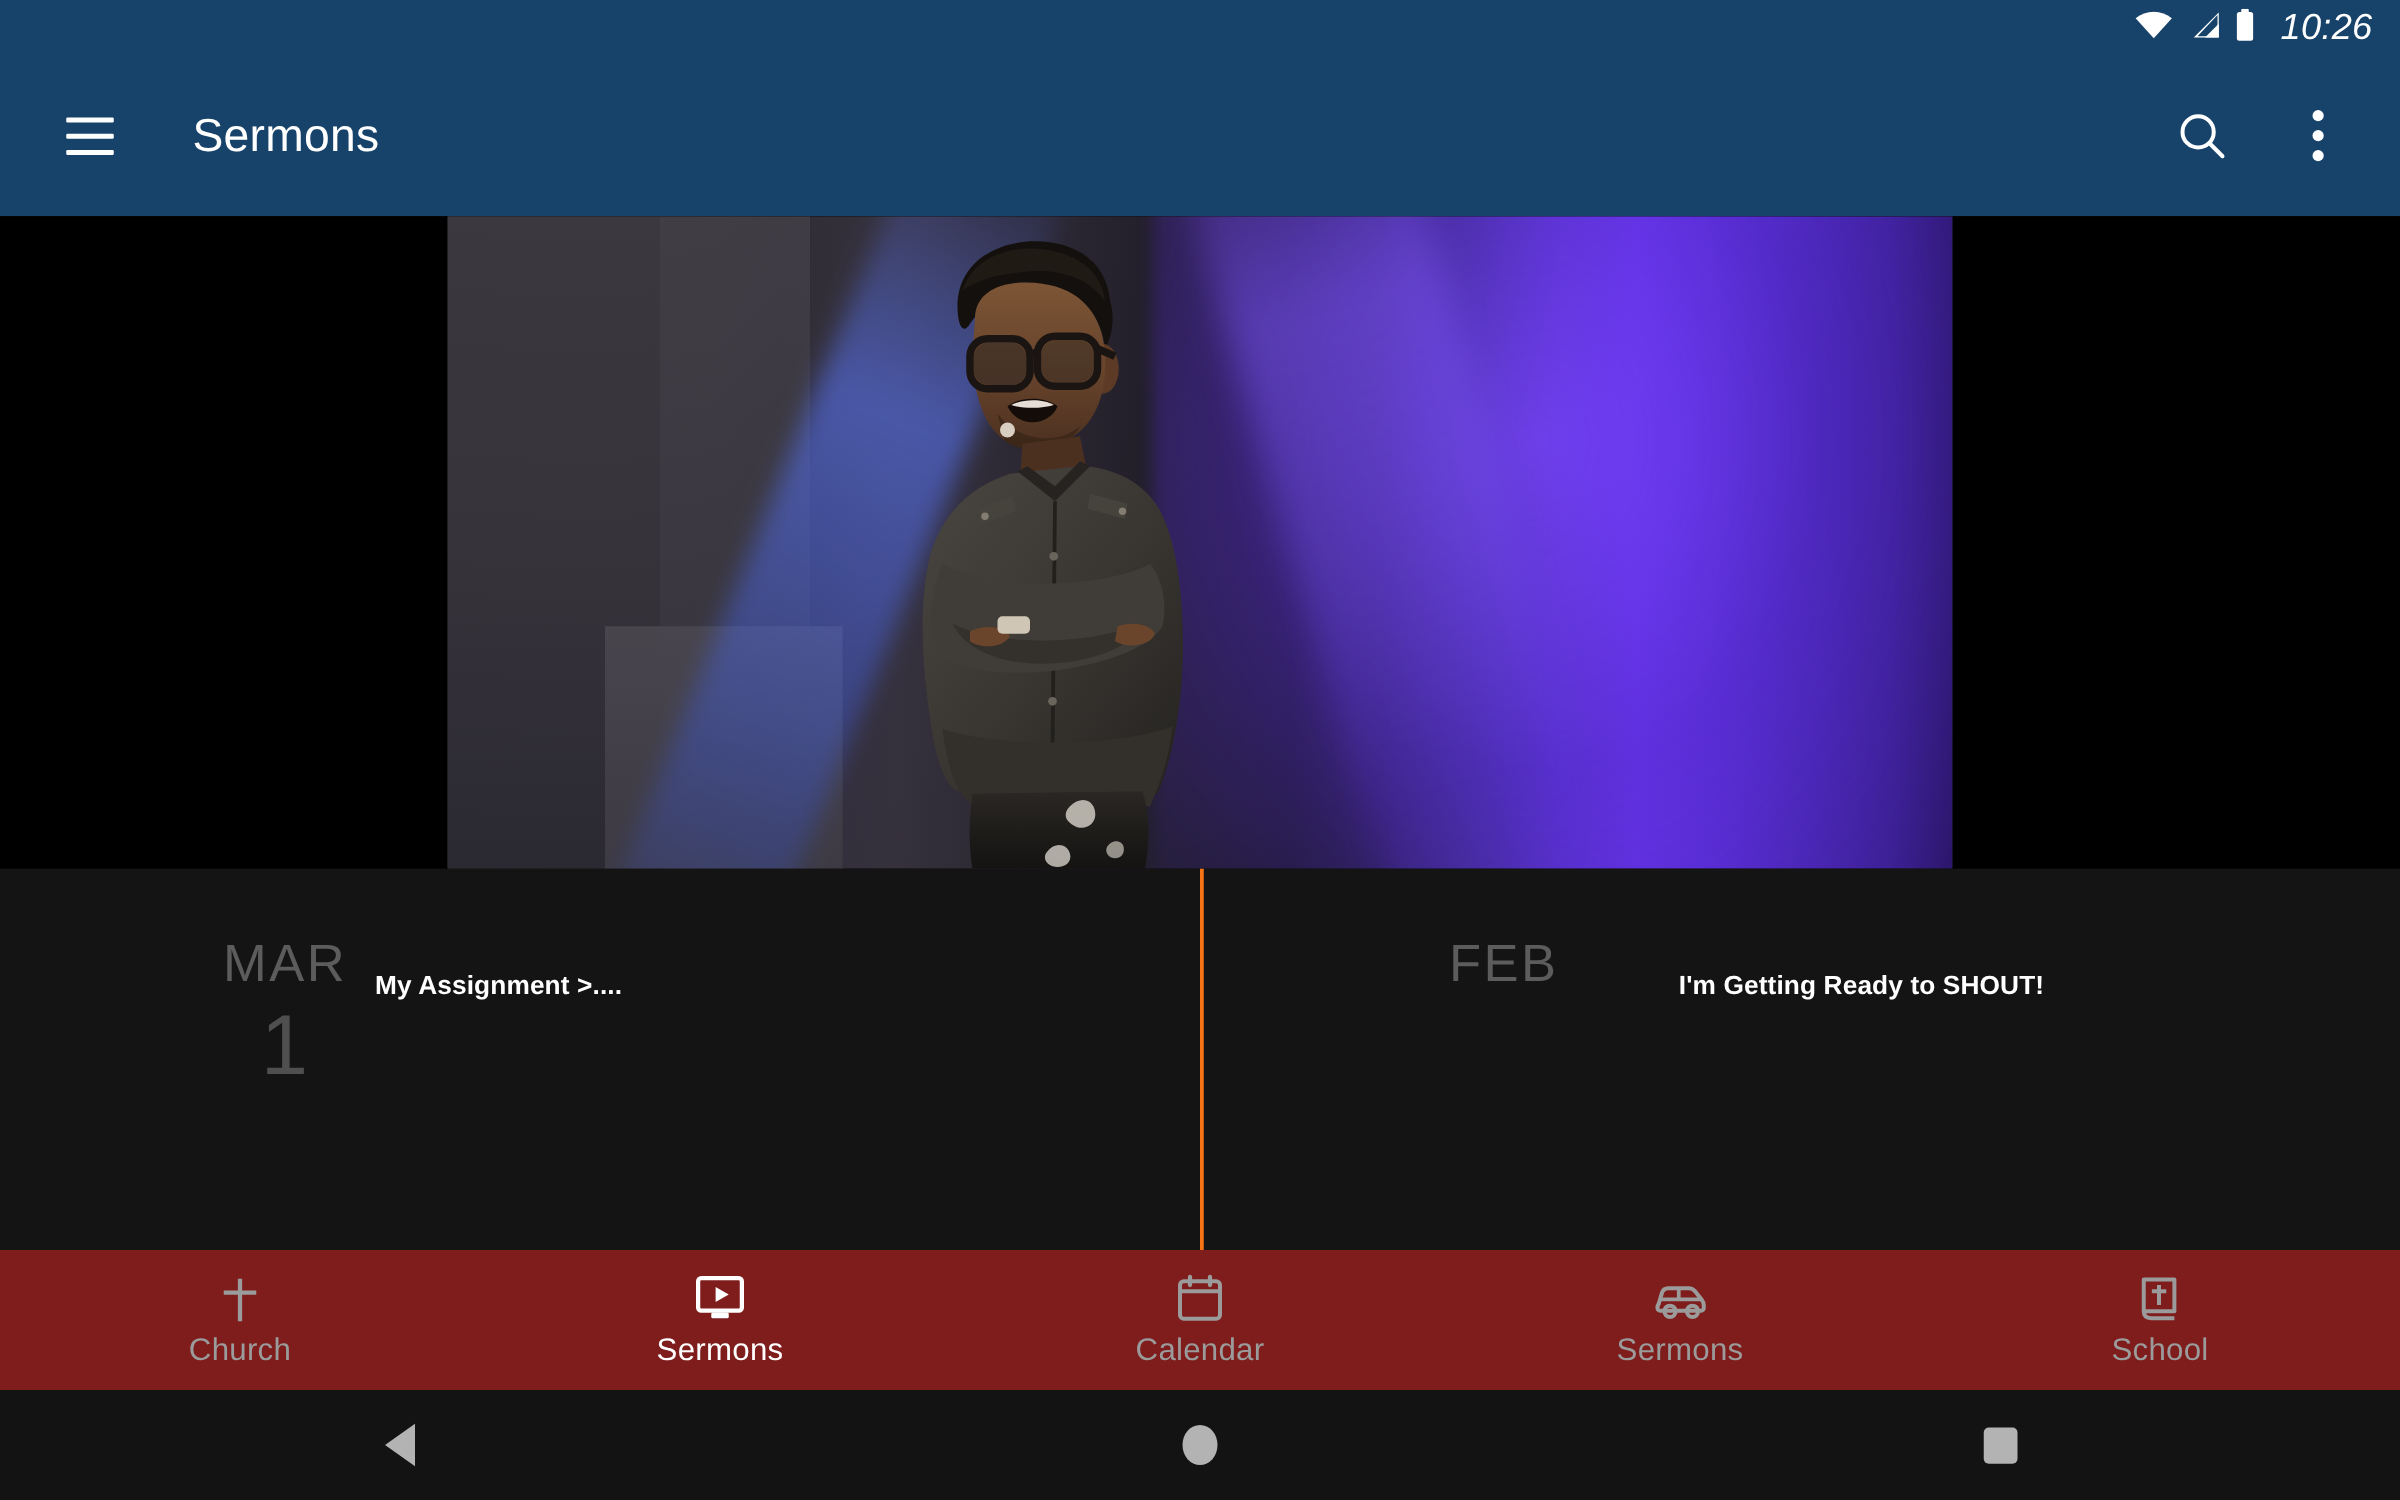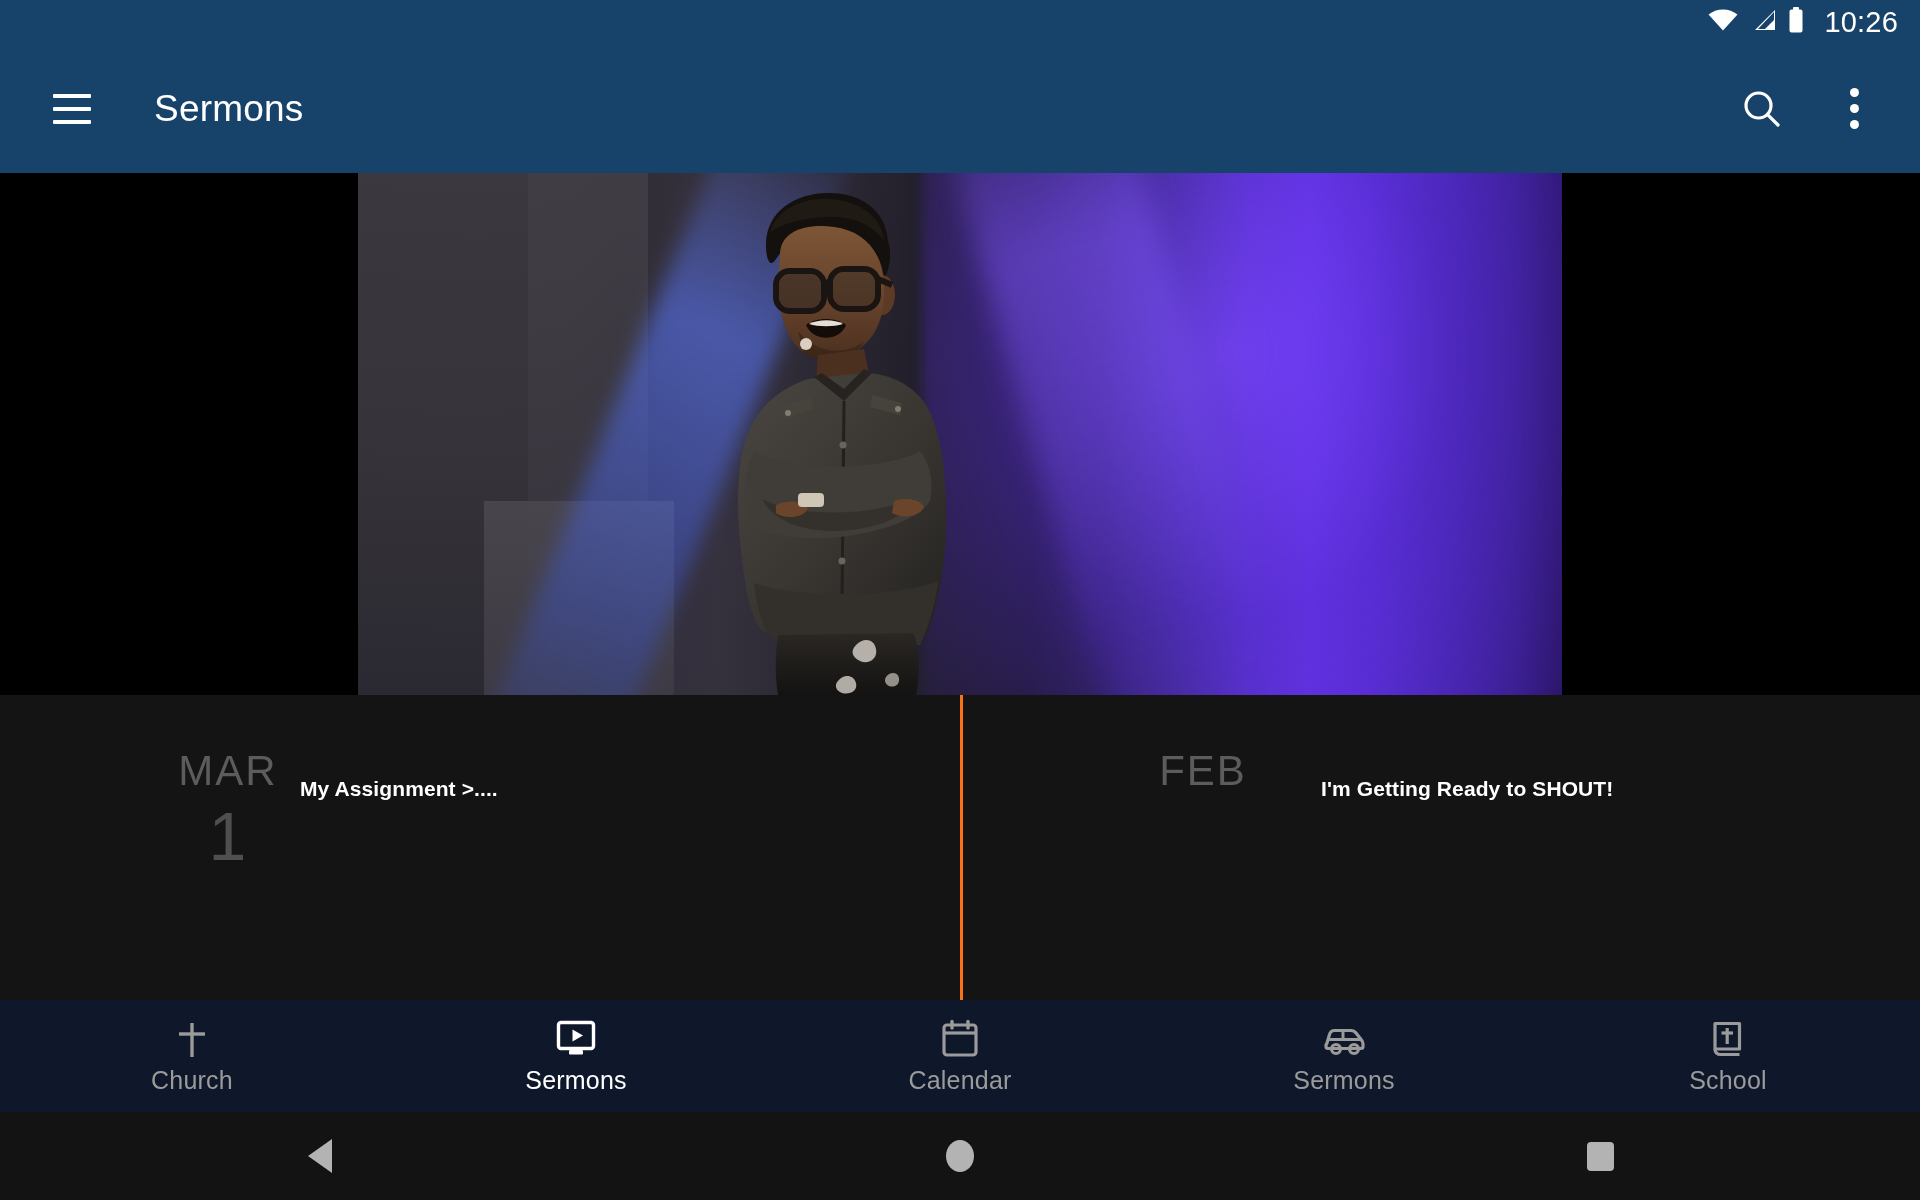--- a/index.html
+++ b/index.html
@@ -32,20 +32,21 @@
     display: flex;
     align-items: center;
     justify-content: flex-end;
     padding-right: 22px;
     box-sizing: border-box;
   }
   .status-icons {
     display: flex;
     align-items: center;
     gap: 12px;
+    font-style: italic;
   }
   .status-clock {
     color: #ffffff;
     font-size: 29px;
     letter-spacing: 0.2px;
     line-height: 1;
     margin-left: 8px;
     font-family: "Liberation Sans", sans-serif;
   }
   .ico-wifi { display:block; }
@@ -264,29 +265,29 @@
     left: 300px;
     top: 82px;
     width: 640px;
     color: #ffffff;
     font-size: 21px;
     font-weight: 700;
     letter-spacing: 0.1px;
     white-space: nowrap;
     overflow: hidden;
   }
-  .list-row.right .item-title { left: 358px; width: 560px; }
+  .list-row.right .item-title { left: 380px; width: 560px; }
 
   
   .bottom-nav {
     position: absolute;
     left: 0; top: 1000px;
     width: 1920px;
     height: 112px;
-    background: #0f172a;
+    background: #7f1d1d;
     display: flex;
     align-items: center;
   }
   .nav-item {
     flex: 1 1 0;
     height: 112px;
     display: flex;
     flex-direction: column;
     align-items: center;
     justify-content: center;

